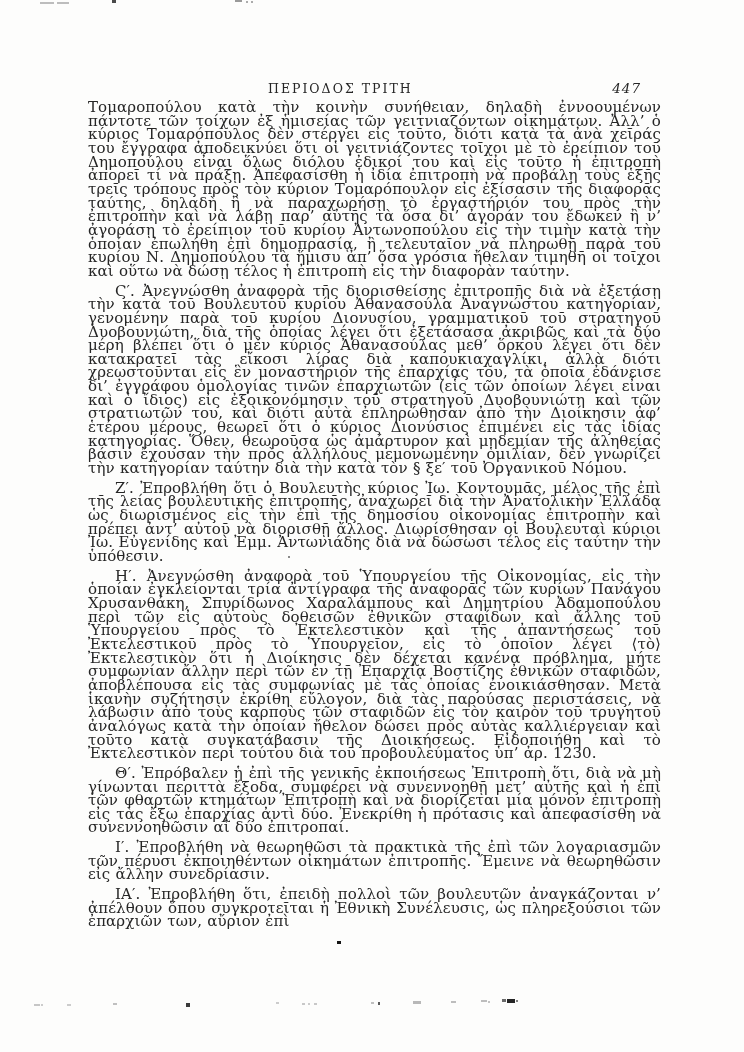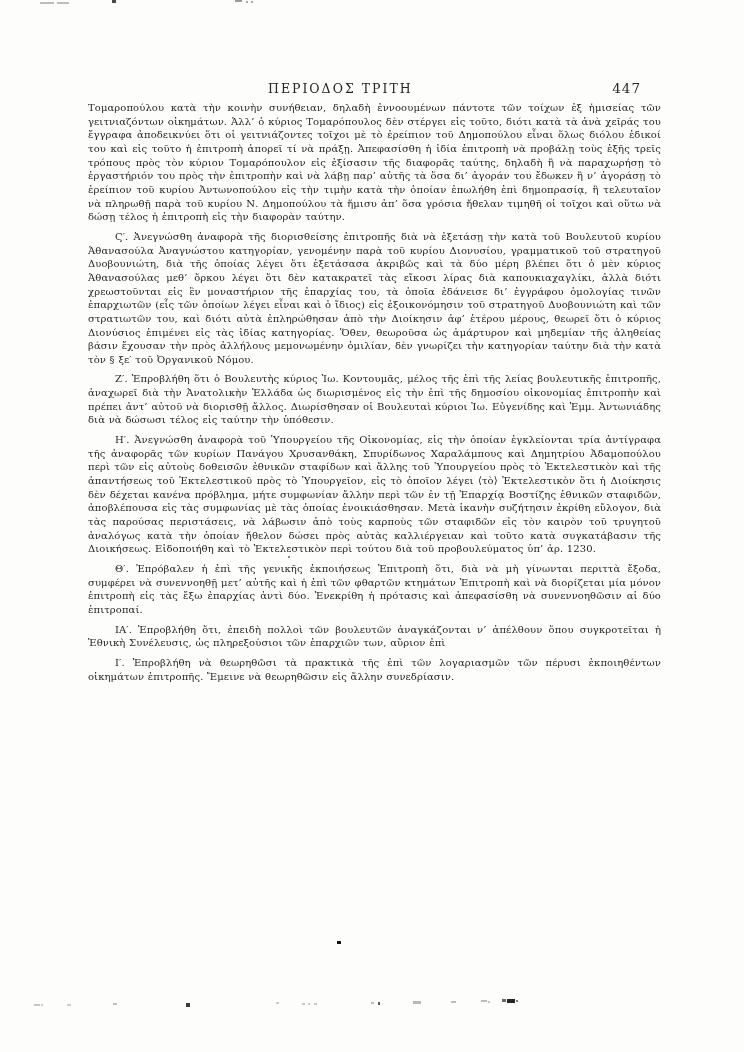--- a/index.html
+++ b/index.html
@@ -23,26 +23,27 @@
   }
   .running-head .title {
     position: absolute; left: 180px; top: 0;
     letter-spacing: 2px;
     white-space: nowrap;
   }
   .running-head .pagenum {
     position: absolute; right: 20px; top: -1px;
     font-size: 13.5px;
     letter-spacing: 1px;
+    font-style: italic;
   }
   .body-text {
     position: absolute;
     top: 101px; left: 88px;
     width: 573px;
-    font-size: 10px;
+    font-size: 15px;
     line-height: 13.65px;
     text-align: justify;
     letter-spacing: 0.1px;
     word-spacing: 0.4px;
   }
   p.para { margin: 0; padding: 0; }
   p.para + p.para { margin-top: 6px; }
   p.para.indent { text-indent: 27px; }
   .speck { position: absolute; }
 </style>
@@ -55,22 +56,22 @@
     <span class="title">ΠΕΡΙΟΔΟΣ ΤΡΙΤΗ</span>
     <span class="pagenum">447</span>
   </div>
 
   <div class="body-text">
       <p class="para">Τομαροπούλου κατὰ τὴν κοινὴν συνήθειαν, δηλαδὴ ἐννοουμένων πάντοτε τῶν τοίχων ἐξ ἡμισείας τῶν γειτνιαζόντων οἰκημάτων. Ἀλλ’ ὁ κύριος Τομαρόπουλος δὲν στέργει εἰς τοῦτο, διότι κατὰ τὰ ἀνὰ χεῖράς του ἔγγραφα ἀποδεικνύει ὅτι οἱ γειτνιάζοντες τοῖχοι μὲ τὸ ἐρείπιον τοῦ Δημοπούλου εἶναι ὅλως διόλου ἐδικοί του καὶ εἰς τοῦτο ἡ ἐπιτροπὴ ἀπορεῖ τί νὰ πράξῃ. Ἀπεφασίσθη ἡ ἰδία ἐπιτροπὴ νὰ προβάλῃ τοὺς ἑξῆς τρεῖς τρόπους πρὸς τὸν κύριον Τομαρόπουλον εἰς ἐξίσασιν τῆς διαφορᾶς ταύτης, δηλαδὴ ἢ νὰ παραχωρήσῃ τὸ ἐργαστήριόν του πρὸς τὴν ἐπιτροπὴν καὶ νὰ λάβῃ παρ’ αὐτῆς τὰ ὅσα δι’ ἀγοράν του ἔδωκεν ἢ ν’ ἀγοράσῃ τὸ ἐρείπιον τοῦ κυρίου Ἀντωνοπούλου εἰς τὴν τιμὴν κατὰ τὴν ὁποίαν ἐπωλήθη ἐπὶ δημοπρασίᾳ, ἢ τελευταῖον νὰ πληρωθῇ παρὰ τοῦ κυρίου Ν. Δημοπούλου τὰ ἥμισυ ἀπ’ ὅσα γρόσια ἤθελαν τιμηθῆ οἱ τοῖχοι καὶ οὕτω νὰ δώσῃ τέλος ἡ ἐπιτροπὴ εἰς τὴν διαφορὰν ταύτην.</p>
       <p class="para indent">Ϛ′. Ἀνεγνώσθη ἀναφορὰ τῆς διορισθείσης ἐπιτροπῆς διὰ νὰ ἐξετάσῃ τὴν κατὰ τοῦ Βουλευτοῦ κυρίου Ἀθανασούλα Ἀναγνώστου κατηγορίαν, γενομένην παρὰ τοῦ κυρίου Διονυσίου, γραμματικοῦ τοῦ στρατηγοῦ Δυοβουνιώτη, διὰ τῆς ὁποίας λέγει ὅτι ἐξετάσασα ἀκριβῶς καὶ τὰ δύο μέρη βλέπει ὅτι ὁ μὲν κύριος Ἀθανασούλας μεθ’ ὅρκου λέγει ὅτι δὲν κατακρατεῖ τὰς εἴκοσι λίρας διὰ καπουκιαχαγλίκι, ἀλλὰ διότι χρεωστοῦνται εἰς ἓν μοναστήριον τῆς ἐπαρχίας του, τὰ ὁποῖα ἐδάνεισε δι’ ἐγγράφου ὁμολογίας τινῶν ἐπαρχιωτῶν (εἷς τῶν ὁποίων λέγει εἶναι καὶ ὁ ἴδιος) εἰς ἐξοικονόμησιν τοῦ στρατηγοῦ Δυοβουνιώτη καὶ τῶν στρατιωτῶν του, καὶ διότι αὐτὰ ἐπληρώθησαν ἀπὸ τὴν Διοίκησιν ἀφ’ ἑτέρου μέρους, θεωρεῖ ὅτι ὁ κύριος Διονύσιος ἐπιμένει εἰς τὰς ἰδίας κατηγορίας. Ὅθεν, θεωροῦσα ὡς ἀμάρτυρον καὶ μηδεμίαν τῆς ἀληθείας βάσιν ἔχουσαν τὴν πρὸς ἀλλήλους μεμονωμένην ὁμιλίαν, δὲν γνωρίζει τὴν κατηγορίαν ταύτην διὰ τὴν κατὰ τὸν § ξε′ τοῦ Ὀργανικοῦ Νόμου.</p>
       <p class="para indent">Ζ′. Ἐπροβλήθη ὅτι ὁ Βουλευτὴς κύριος Ἰω. Κοντουμᾶς, μέλος τῆς ἐπὶ τῆς λείας βουλευτικῆς ἐπιτροπῆς, ἀναχωρεῖ διὰ τὴν Ἀνατολικὴν Ἑλλάδα ὡς διωρισμένος εἰς τὴν ἐπὶ τῆς δημοσίου οἰκονομίας ἐπιτροπὴν καὶ πρέπει ἀντ’ αὐτοῦ νὰ διορισθῇ ἄλλος. Διωρίσθησαν οἱ Βουλευταὶ κύριοι Ἰω. Εὐγενίδης καὶ Ἐμμ. Ἀντωνιάδης διὰ νὰ δώσωσι τέλος εἰς ταύτην τὴν ὑπόθεσιν.</p>
       <p class="para indent">Η′. Ἀνεγνώσθη ἀναφορὰ τοῦ Ὑπουργείου τῆς Οἰκονομίας, εἰς τὴν ὁποίαν ἐγκλείονται τρία ἀντίγραφα τῆς ἀναφορᾶς τῶν κυρίων Πανάγου Χρυσανθάκη, Σπυρίδωνος Χαραλάμπους καὶ Δημητρίου Ἀδαμοπούλου περὶ τῶν εἰς αὐτοὺς δοθεισῶν ἐθνικῶν σταφίδων καὶ ἄλλης τοῦ Ὑπουργείου πρὸς τὸ Ἐκτελεστικὸν καὶ τῆς ἀπαντήσεως τοῦ Ἐκτελεστικοῦ πρὸς τὸ Ὑπουργεῖον, εἰς τὸ ὁποῖον λέγει ⟨τὸ⟩ Ἐκτελεστικὸν ὅτι ἡ Διοίκησις δὲν δέχεται κανένα πρόβλημα, μήτε συμφωνίαν ἄλλην περὶ τῶν ἐν τῇ Ἐπαρχίᾳ Βοστίζης ἐθνικῶν σταφιδῶν, ἀποβλέπουσα εἰς τὰς συμφωνίας μὲ τὰς ὁποίας ἐνοικιάσθησαν. Μετὰ ἱκανὴν συζήτησιν ἐκρίθη εὔλογον, διὰ τὰς παρούσας περιστάσεις, νὰ λάβωσιν ἀπὸ τοὺς καρποὺς τῶν σταφιδῶν εἰς τὸν καιρὸν τοῦ τρυγητοῦ ἀναλόγως κατὰ τὴν ὁποίαν ἤθελον δώσει πρὸς αὐτὰς καλλιέργειαν καὶ τοῦτο κατὰ συγκατάβασιν τῆς Διοικήσεως. Εἰδοποιήθη καὶ τὸ Ἐκτελεστικὸν περὶ τούτου διὰ τοῦ προβουλεύματος ὑπ’ ἀρ. 1230.</p>
       <p class="para indent">Θ′. Ἐπρόβαλεν ἡ ἐπὶ τῆς γενικῆς ἐκποιήσεως Ἐπιτροπὴ ὅτι, διὰ νὰ μὴ γίνωνται περιττὰ ἔξοδα, συμφέρει νὰ συνεννοηθῇ μετ’ αὐτῆς καὶ ἡ ἐπὶ τῶν φθαρτῶν κτημάτων Ἐπιτροπὴ καὶ νὰ διορίζεται μία μόνον ἐπιτροπὴ εἰς τὰς ἔξω ἐπαρχίας ἀντὶ δύο. Ἐνεκρίθη ἡ πρότασις καὶ ἀπεφασίσθη νὰ συνεννοηθῶσιν αἱ δύο ἐπιτροπαί.</p>
+      <p class="para indent">Ι′. Ἐπροβλήθη νὰ θεωρηθῶσι τὰ πρακτικὰ τῆς ἐπὶ τῶν λογαριασμῶν τῶν πέρυσι ἐκποιηθέντων οἰκημάτων ἐπιτροπῆς. Ἔμεινε νὰ θεωρηθῶσιν εἰς ἄλλην συνεδρίασιν.</p>
       <p class="para indent">ΙΑ′. Ἐπροβλήθη ὅτι, ἐπειδὴ πολλοὶ τῶν βουλευτῶν ἀναγκάζονται ν’ ἀπέλθουν ὅπου συγκροτεῖται ἡ Ἐθνικὴ Συνέλευσις, ὡς πληρεξούσιοι τῶν ἐπαρχιῶν των, αὔριον ἐπὶ</p>
-      <p class="para indent">Ι′. Ἐπροβλήθη νὰ θεωρηθῶσι τὰ πρακτικὰ τῆς ἐπὶ τῶν λογαριασμῶν τῶν πέρυσι ἐκποιηθέντων οἰκημάτων ἐπιτροπῆς. Ἔμεινε νὰ θεωρηθῶσιν εἰς ἄλλην συνεδρίασιν.</p>
     </div>
 
   <div id="artifacts">
       <div class="speck" style="left: 40px; top: 2px; width: 14px; height: 2px; background: rgb(189, 189, 189);"></div>
       <div class="speck" style="left: 57px; top: 2px; width: 12px; height: 2px; background: rgb(189, 189, 189);"></div>
       <div class="speck" style="left: 112px; top: 0px; width: 4px; height: 3px; background: rgb(74, 74, 74);"></div>
       <div class="speck" style="left: 235px; top: 0px; width: 7px; height: 2px; background: rgb(154, 154, 154);"></div>
       <div class="speck" style="left: 246px; top: 1px; width: 2px; height: 2px; background: rgb(171, 171, 171);"></div>
       <div class="speck" style="left: 251px; top: 1px; width: 2px; height: 2px; background: rgb(171, 171, 171);"></div>
       <div class="speck" style="left: 288px; top: 556px; width: 2px; height: 2px; background: rgb(138, 138, 138);"></div>

